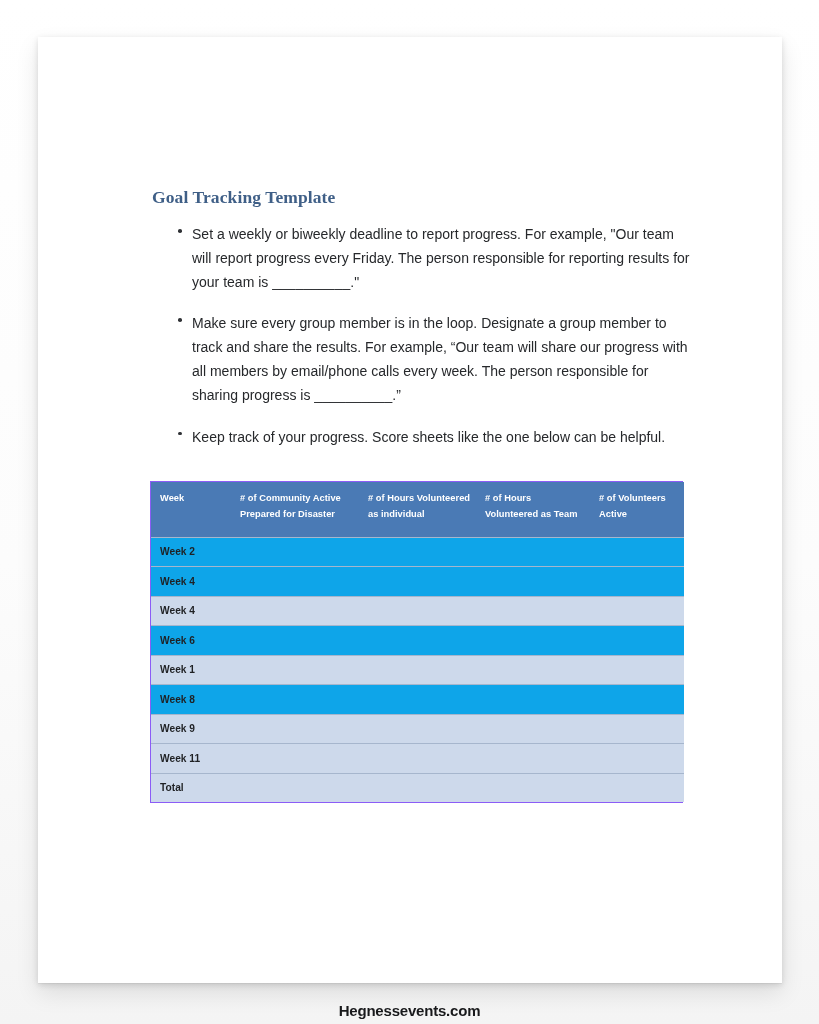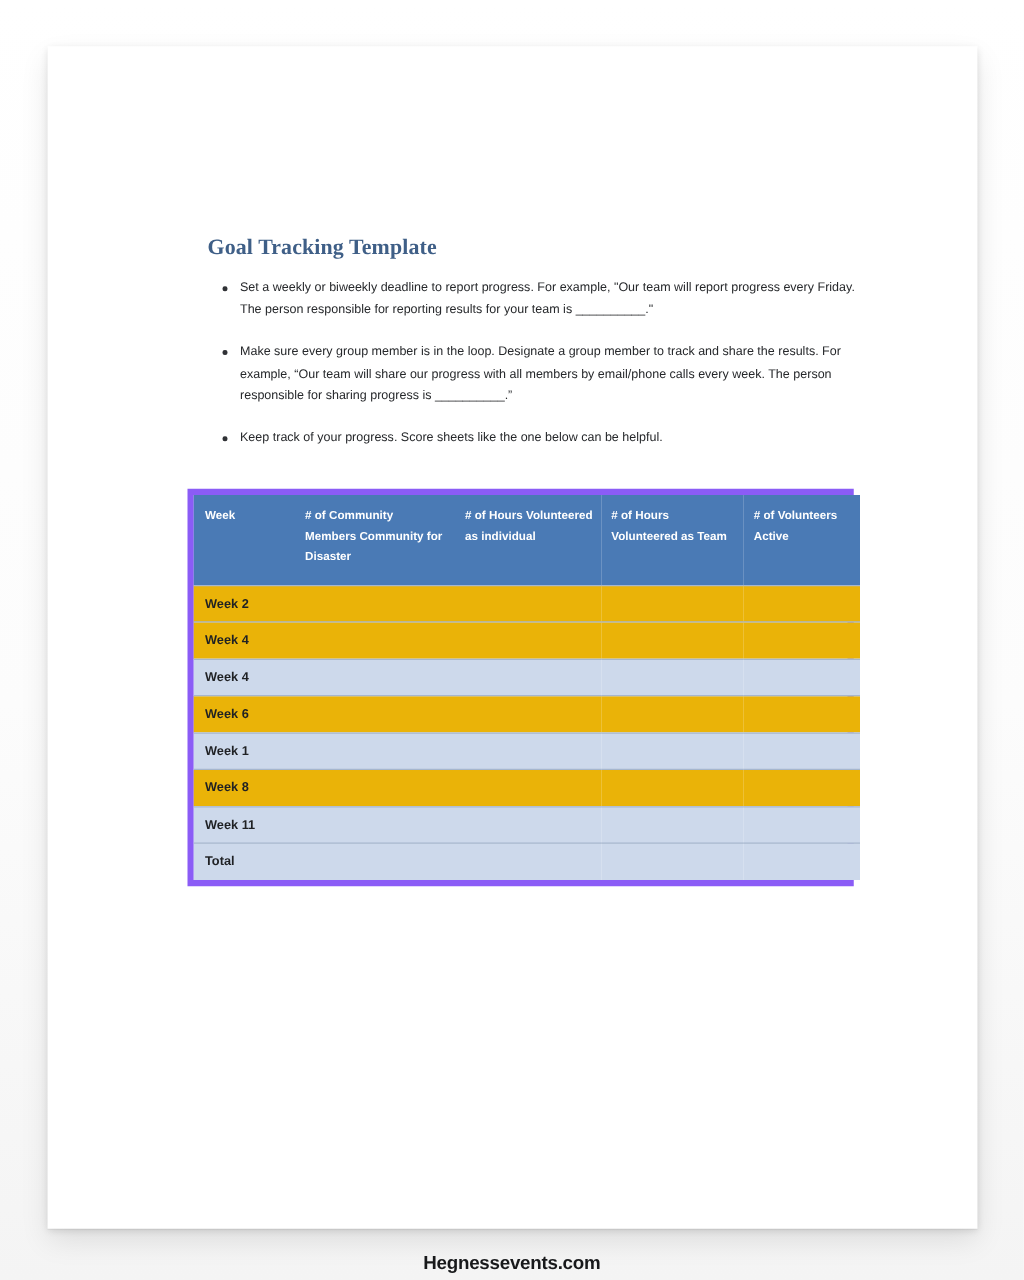--- a/index.html
+++ b/index.html
@@ -45,34 +45,34 @@
     width: 545px;
   }
 
   
   .doc-title {
     font-family: "Liberation Serif", serif;
     font-size: 17.5px;
     font-weight: bold;
     color: #3f5f87;
     letter-spacing: 0.1px;
-    margin: 0 0 14px 16px;
+    margin: 0 0 14px 2px;
   }
 
   
   .bullets {
     list-style: none;
     margin: 0;
     padding: 0;
   }
   .bullet-item {
     position: relative;
     padding-left: 42px;
     margin-bottom: 17px;
-    font-size: 10px;
+    font-size: 14px;
     line-height: 1.72;
     color: #26282b;
     letter-spacing: 0.01px;
   }
   .bullet-item:last-child {
     margin-bottom: 0;
   }
   .bullet-dot {
     position: absolute;
     left: 28px;
@@ -81,21 +81,21 @@
     height: 3.6px;
     border-radius: 50%;
     background: #303236;
   }
 
   
   .table-wrap {
     margin-top: 32px;
     margin-left: 0px;
     width: 533px;
-    border: 5px solid #8b5cf6;
+    border: 1px solid #8b5cf6;
     box-sizing: border-box;
     background: #ffffff;
   }
   table.goal-table {
     border-collapse: collapse;
     width: 100%;
     table-layout: fixed;
   }
   table.goal-table th,
   table.goal-table td {
@@ -126,21 +126,21 @@
     color: #1f2124;
     vertical-align: middle;
     padding: 0 0 0 9px;
     border-top: 1px solid #a6b6cd;
     letter-spacing: 0.02px;
   }
   tbody tr.data-row.shaded td {
     background: #cdd9eb;
   }
   tbody tr.data-row.plain td {
-    background: #eab308;
+    background: #0ea5e9;
   }
   tbody tr.data-row td.blank-cell {
     padding: 0;
   }
 
   
   col.c0 { width: 81px; }
   col.c1 { width: 128px; }
   col.c2 { width: 117px; }
   col.c3 { width: 114px; }
@@ -191,21 +191,21 @@
         <colgroup>
           <col class="c0">
             <col class="c1">
             <col class="c2">
             <col class="c3">
             <col class="c4">
         </colgroup>
         <thead>
           <tr class="header-row">
             <th>Week</th>
-            <th># of Community Members Community for Disaster</th>
+            <th># of Community Active Prepared for Disaster</th>
             <th># of Hours Volunteered as individual</th>
             <th># of Hours Volunteered as Team</th>
             <th># of Volunteers Active</th>
           </tr>
         </thead>
         <tbody>
 
 
           <tr class="data-row plain">
             <td>Week 2</td>
@@ -249,20 +249,27 @@
           </tr>
 
           <tr class="data-row plain">
             <td>Week 8</td>
             <td class="blank-cell"></td>
             <td class="blank-cell"></td>
             <td class="blank-cell"></td>
             <td class="blank-cell"></td>
           </tr>
 
+          <tr class="data-row shaded">
+            <td>Week 9</td>
+            <td class="blank-cell"></td>
+            <td class="blank-cell"></td>
+            <td class="blank-cell"></td>
+            <td class="blank-cell"></td>
+          </tr>
 
 
           <tr class="data-row shaded">
             <td>Week 11</td>
             <td class="blank-cell"></td>
             <td class="blank-cell"></td>
             <td class="blank-cell"></td>
             <td class="blank-cell"></td>
           </tr>
 

